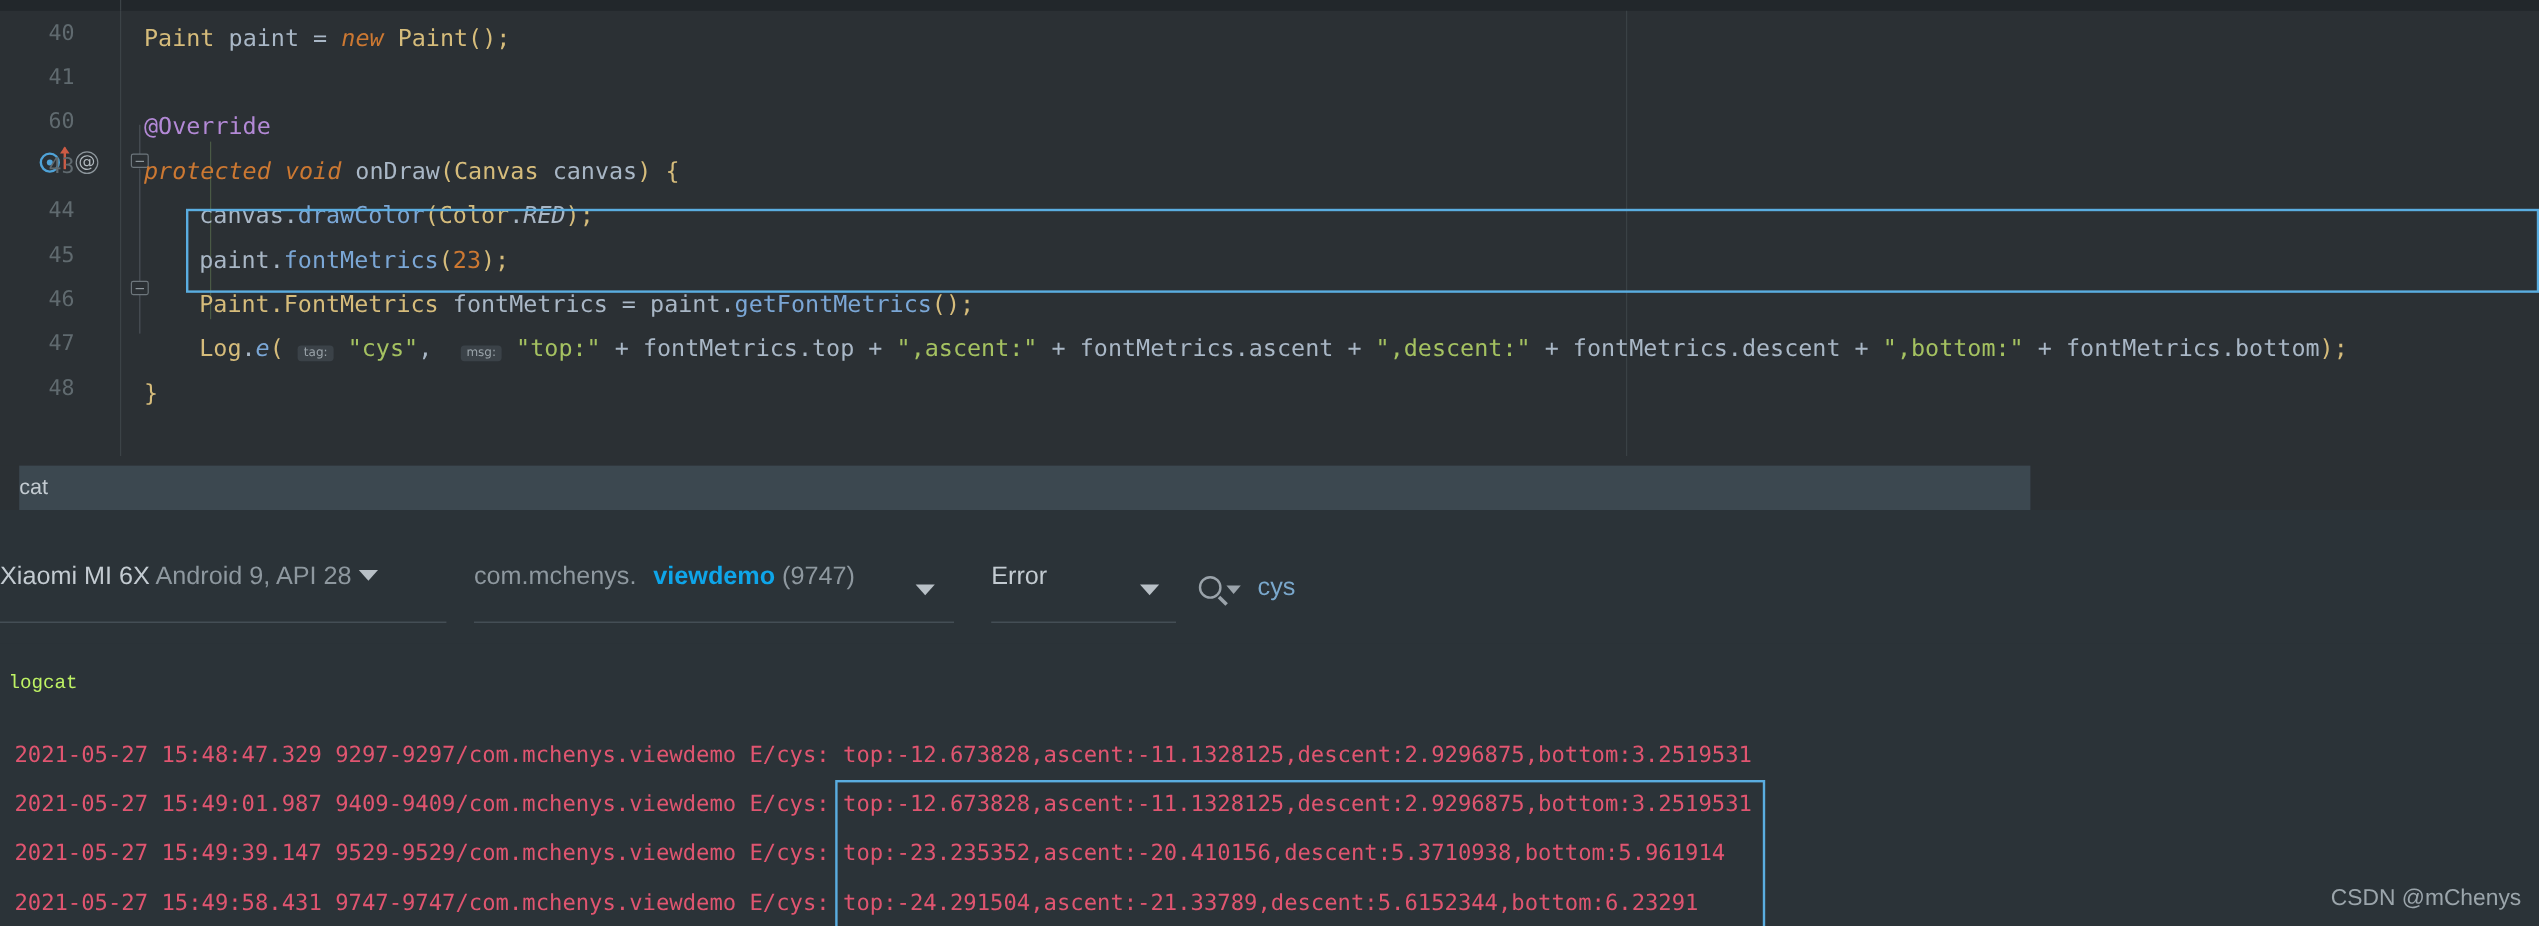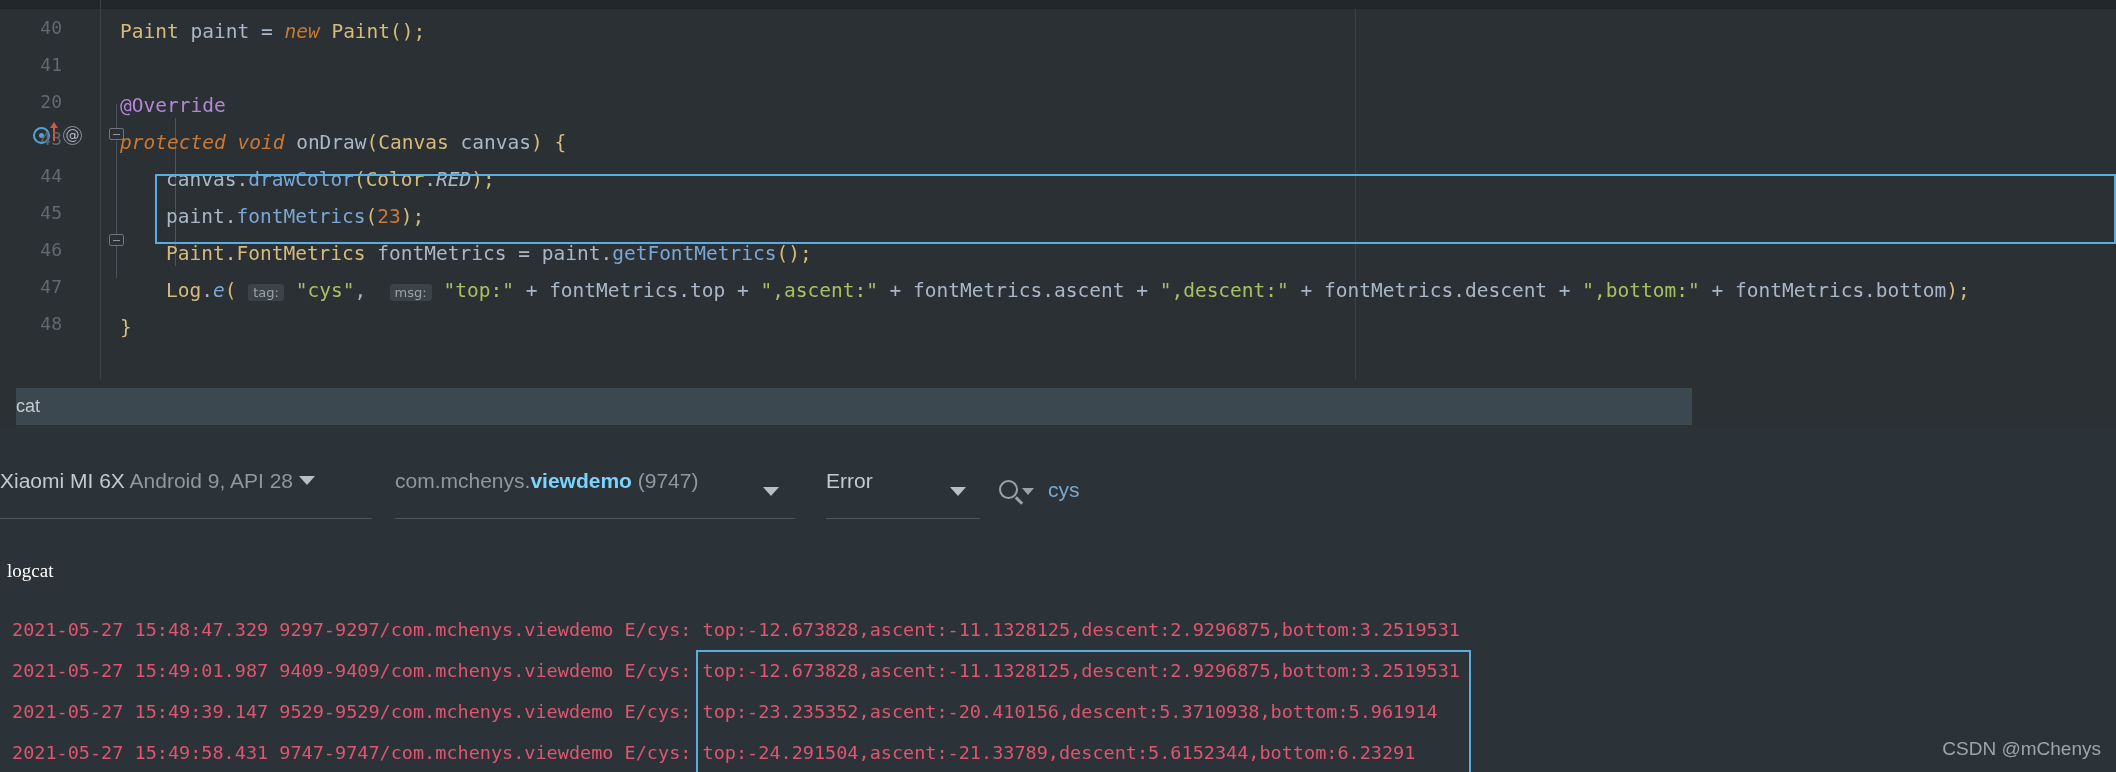--- a/index.html
+++ b/index.html
@@ -128,21 +128,21 @@
   .typ { color: #d6bc7b; }                      
   .id  { color: #a9b7c6; }                      
   .mth { color: #7ba7d6; }                      
   .num { color: #cc7832; }
   .str { color: #a5c261; }
   .ann { color: #b389d6; }                      
   .stc { color: #a9b7c6; font-style: italic; }  
   .op  { color: #a9b7c6; }
   .par { color: #d6bc7b; }                      
   .hint{ background: #3b4248; color: #9aa3a9; border-radius: 3px;
-         font-size: 13px; padding: 1px 5px; font-family: "DejaVu Sans", sans-serif; }
+         font-size: 10px; padding: 1px 5px; font-family: "DejaVu Sans", sans-serif; }
 
   
   #tabstrip {
     position: absolute; left: 16px; top: 388px; width: 1676px; height: 37px;
     background: #3c4850;
   }
   #tabstrip .tab-label {
     position: absolute; left: 0; top: 0; line-height: 37px;
     color: #c3cbd1; font-size: 18px;
     font-family: "Liberation Sans", sans-serif;
@@ -162,21 +162,21 @@
   .tb-underline {
     position: absolute; height: 1px; background: #4b555c; top: 93px;
   }
   .caret {
     display: inline-block; width: 0; height: 0;
     border-left: 8px solid transparent; border-right: 8px solid transparent;
     border-top: 9px solid #b8c0c6;
     vertical-align: 3px;
   }
   .dim { color: #8e989f; }
-  .strong { font-weight: bold; color: #7dd3fc; }
+  .strong { font-weight: bold; color: #0ea5e9; margin-left: 14px; }
 
   #search-glass {
     position: absolute; left: 999px; top: 55px; width: 19px; height: 19px;
     border: 2px solid #9aa3aa; border-radius: 50%;
   }
   #search-glass::after {
     content: ""; position: absolute; left: 15px; top: 14px;
     width: 9px; height: 2.5px; background: #9aa3aa;
     transform: rotate(45deg); transform-origin: left center;
   }
@@ -191,22 +191,22 @@
     font-family: "Liberation Sans", sans-serif;
   }
 
   
   #logcat-panel {
     position: absolute; left: 0; top: 536px; width: 2116px; height: 236px;
     background: #2b3338;
   }
   #logcat-header {
     position: absolute; left: 7px; top: 24px;
-    color: #ffffff; font-size: 19px;
-    font-family: Liberation Serif, serif;
+    color: #bef264; font-size: 16px;
+    font-family: Liberation Mono, monospace;
   }
   .logline {
     position: absolute; left: 12px;
     font-family: "DejaVu Sans Mono", monospace;
     font-size: 18.5px;
     color: #e05570;
     white-space: pre;
     line-height: 22px;
   }
   #log-hl {
@@ -248,21 +248,21 @@
       <span class="lineno">40</span>
       <span class="code"><span class="typ">Paint</span><span class="op"> </span><span class="id">paint</span><span class="op"> </span><span class="op">=</span><span class="op"> </span><span class="k">new</span><span class="op"> </span><span class="typ">Paint</span><span class="par">();</span></span>
     </div>
 
     <div class="line">
       <span class="lineno">41</span>
       <span class="code"></span>
     </div>
 
     <div class="line">
-      <span class="lineno">20</span>
+      <span class="lineno">60</span>
       <span class="code"><span class="ann">@Override</span></span>
     </div>
 
     <div class="line">
       <span class="lineno">43</span>
       <span class="code"><span class="k">protected</span><span class="op"> </span><span class="k">void</span><span class="op"> </span><span class="id">onDraw</span><span class="par">(</span><span class="typ">Canvas</span><span class="op"> </span><span class="id">canvas</span><span class="par">) </span><span class="par">{</span></span>
     </div>
 
     <div class="line">
       <span class="lineno">44</span>

